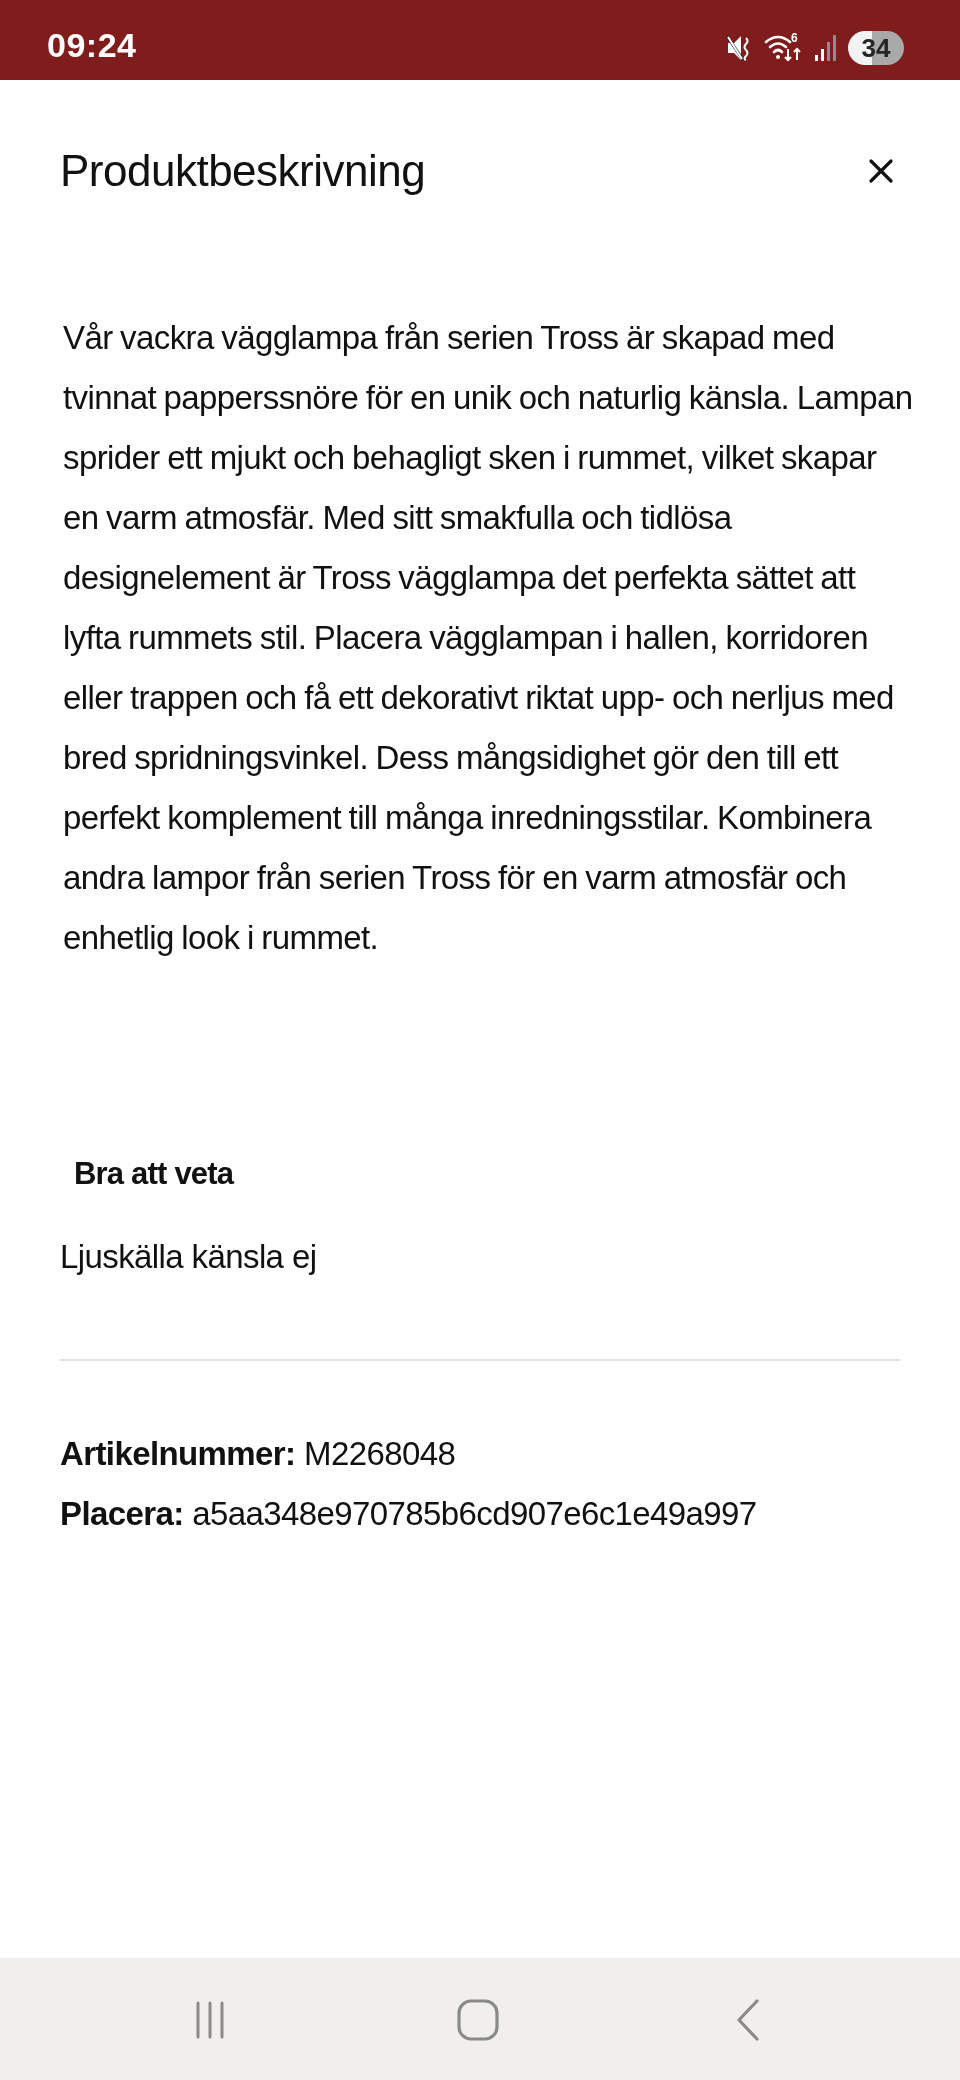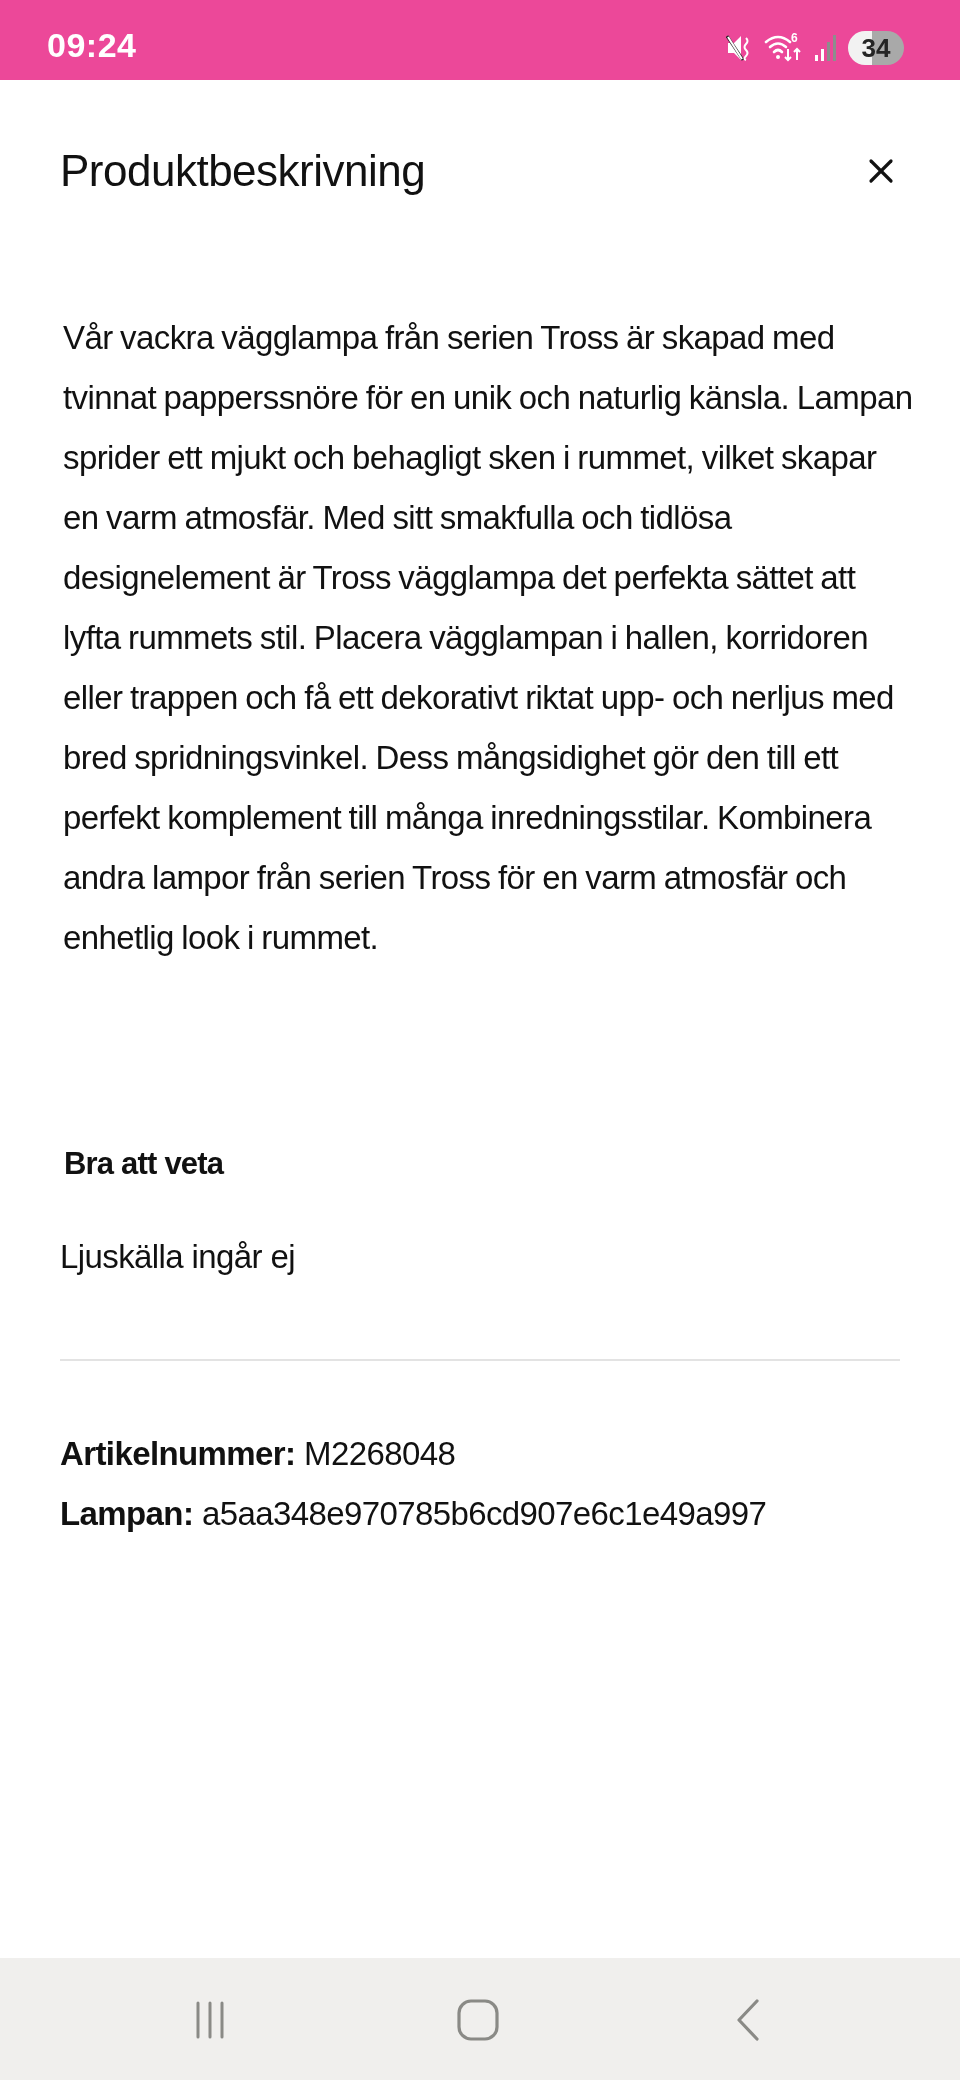--- a/index.html
+++ b/index.html
@@ -8,21 +8,21 @@
       width: 960px;
       height: 2080px;
       background: #ffffff;
       overflow: hidden;
       font-family: "Liberation Sans", sans-serif;
     }
     .status-bar {
       position: absolute;
       left: 0; top: 0;
       width: 960px; height: 80px;
-      background: #ec4899;
+      background: #7f1d1d;
       color: #ffffff;
     }
     .status-time {
       position: absolute;
       left: 47px; top: 28px;
       font-size: 34px;
       font-weight: bold;
       letter-spacing: 0.5px;
       line-height: 1;
       font-family: "Liberation Sans", sans-serif;
@@ -84,21 +84,21 @@
       word-spacing: -1px;
       margin: 3px;
     }
     .good-to-know-heading {
       position: absolute;
       left: 60px; top: 1062px;
       font-size: 31px;
       font-weight: bold;
       color: #111111;
       letter-spacing: -0.8px;
-      margin: 4px;
+      margin: 14px;
       text-align: right;
     }
     .good-to-know-text {
       position: absolute;
       left: 60px; top: 1158px;
       font-size: 33px;
       color: #111111;
       letter-spacing: -0.6px;
       margin: 0;
     }
@@ -177,31 +177,31 @@
   <div class="close-btn">
     <svg width="28" height="28" viewBox="0 0 28 28">
       <line x1="4" y1="4" x2="24" y2="24" stroke="#111111" stroke-width="3.2" stroke-linecap="round"></line>
       <line x1="24" y1="4" x2="4" y2="24" stroke="#111111" stroke-width="3.2" stroke-linecap="round"></line>
     </svg>
   </div>
 
   <p class="description">Vår vackra vägglampa från serien Tross är skapad med tvinnat papperssnöre för en unik och naturlig känsla. Lampan sprider ett mjukt och behagligt sken i rummet, vilket skapar en varm atmosfär. Med sitt smakfulla och tidlösa designelement är Tross vägglampa det perfekta sättet att lyfta rummets stil. Placera vägglampan i hallen, korridoren eller trappen och få ett dekorativt riktat upp- och nerljus med bred spridningsvinkel. Dess mångsidighet gör den till ett perfekt komplement till många inredningsstilar. Kombinera andra lampor från serien Tross för en varm atmosfär och enhetlig look i rummet.</p>
 
   <h3 class="good-to-know-heading">Bra att veta</h3>
-  <p class="good-to-know-text">Ljuskälla ingår ej</p>
+  <p class="good-to-know-text">Ljuskälla känsla ej</p>
 
   <div class="divider"></div>
 
   <div class="meta">
     <div>
       <span class="label">Artikelnummer:</span>
       <span>M2268048</span>
     </div>
     <div>
-      <span class="label">Lampan:</span>
+      <span class="label">Placera:</span>
       <span>a5aa348e970785b6cd907e6c1e49a997</span>
     </div>
   </div>
 </div>
 
 <div class="nav-bar">
   <div class="nav-btn" style="left:160px;">
     <svg width="40" height="40" viewBox="0 0 40 40">
       <line x1="8" y1="3" x2="8" y2="37" stroke="#8a8a86" stroke-width="3" stroke-linecap="round"></line>
       <line x1="20" y1="3" x2="20" y2="37" stroke="#8a8a86" stroke-width="3" stroke-linecap="round"></line>

